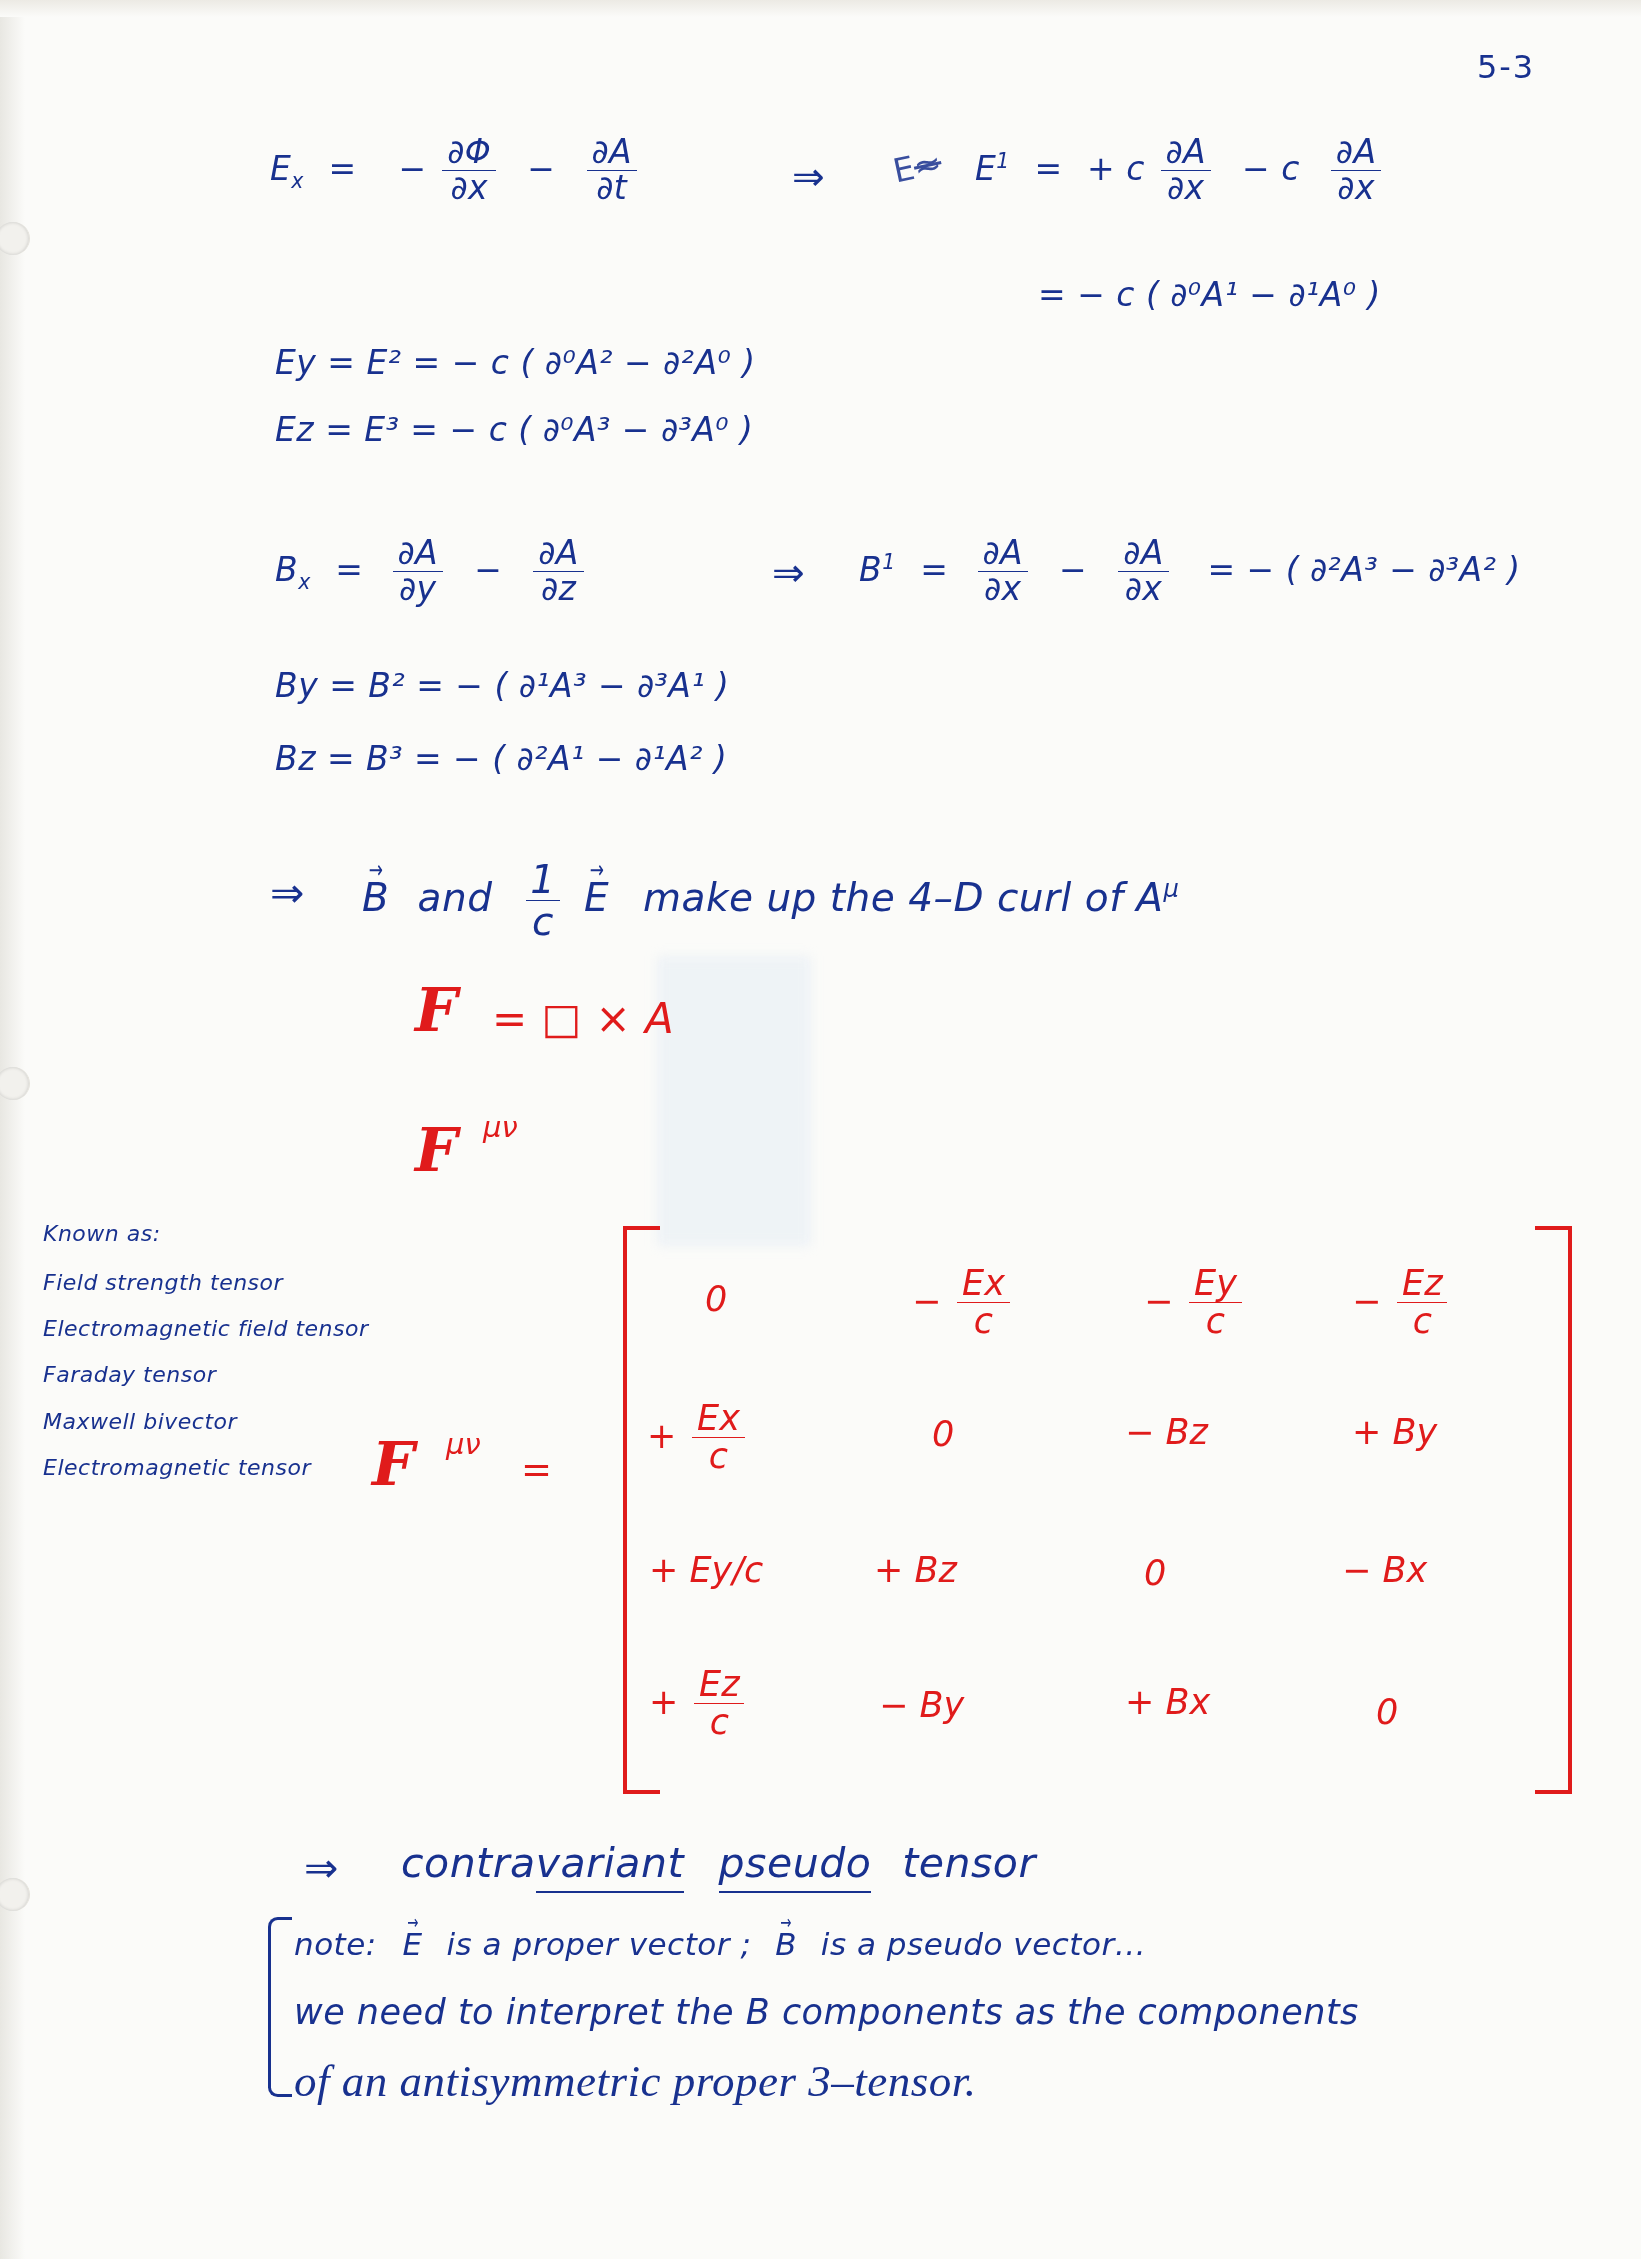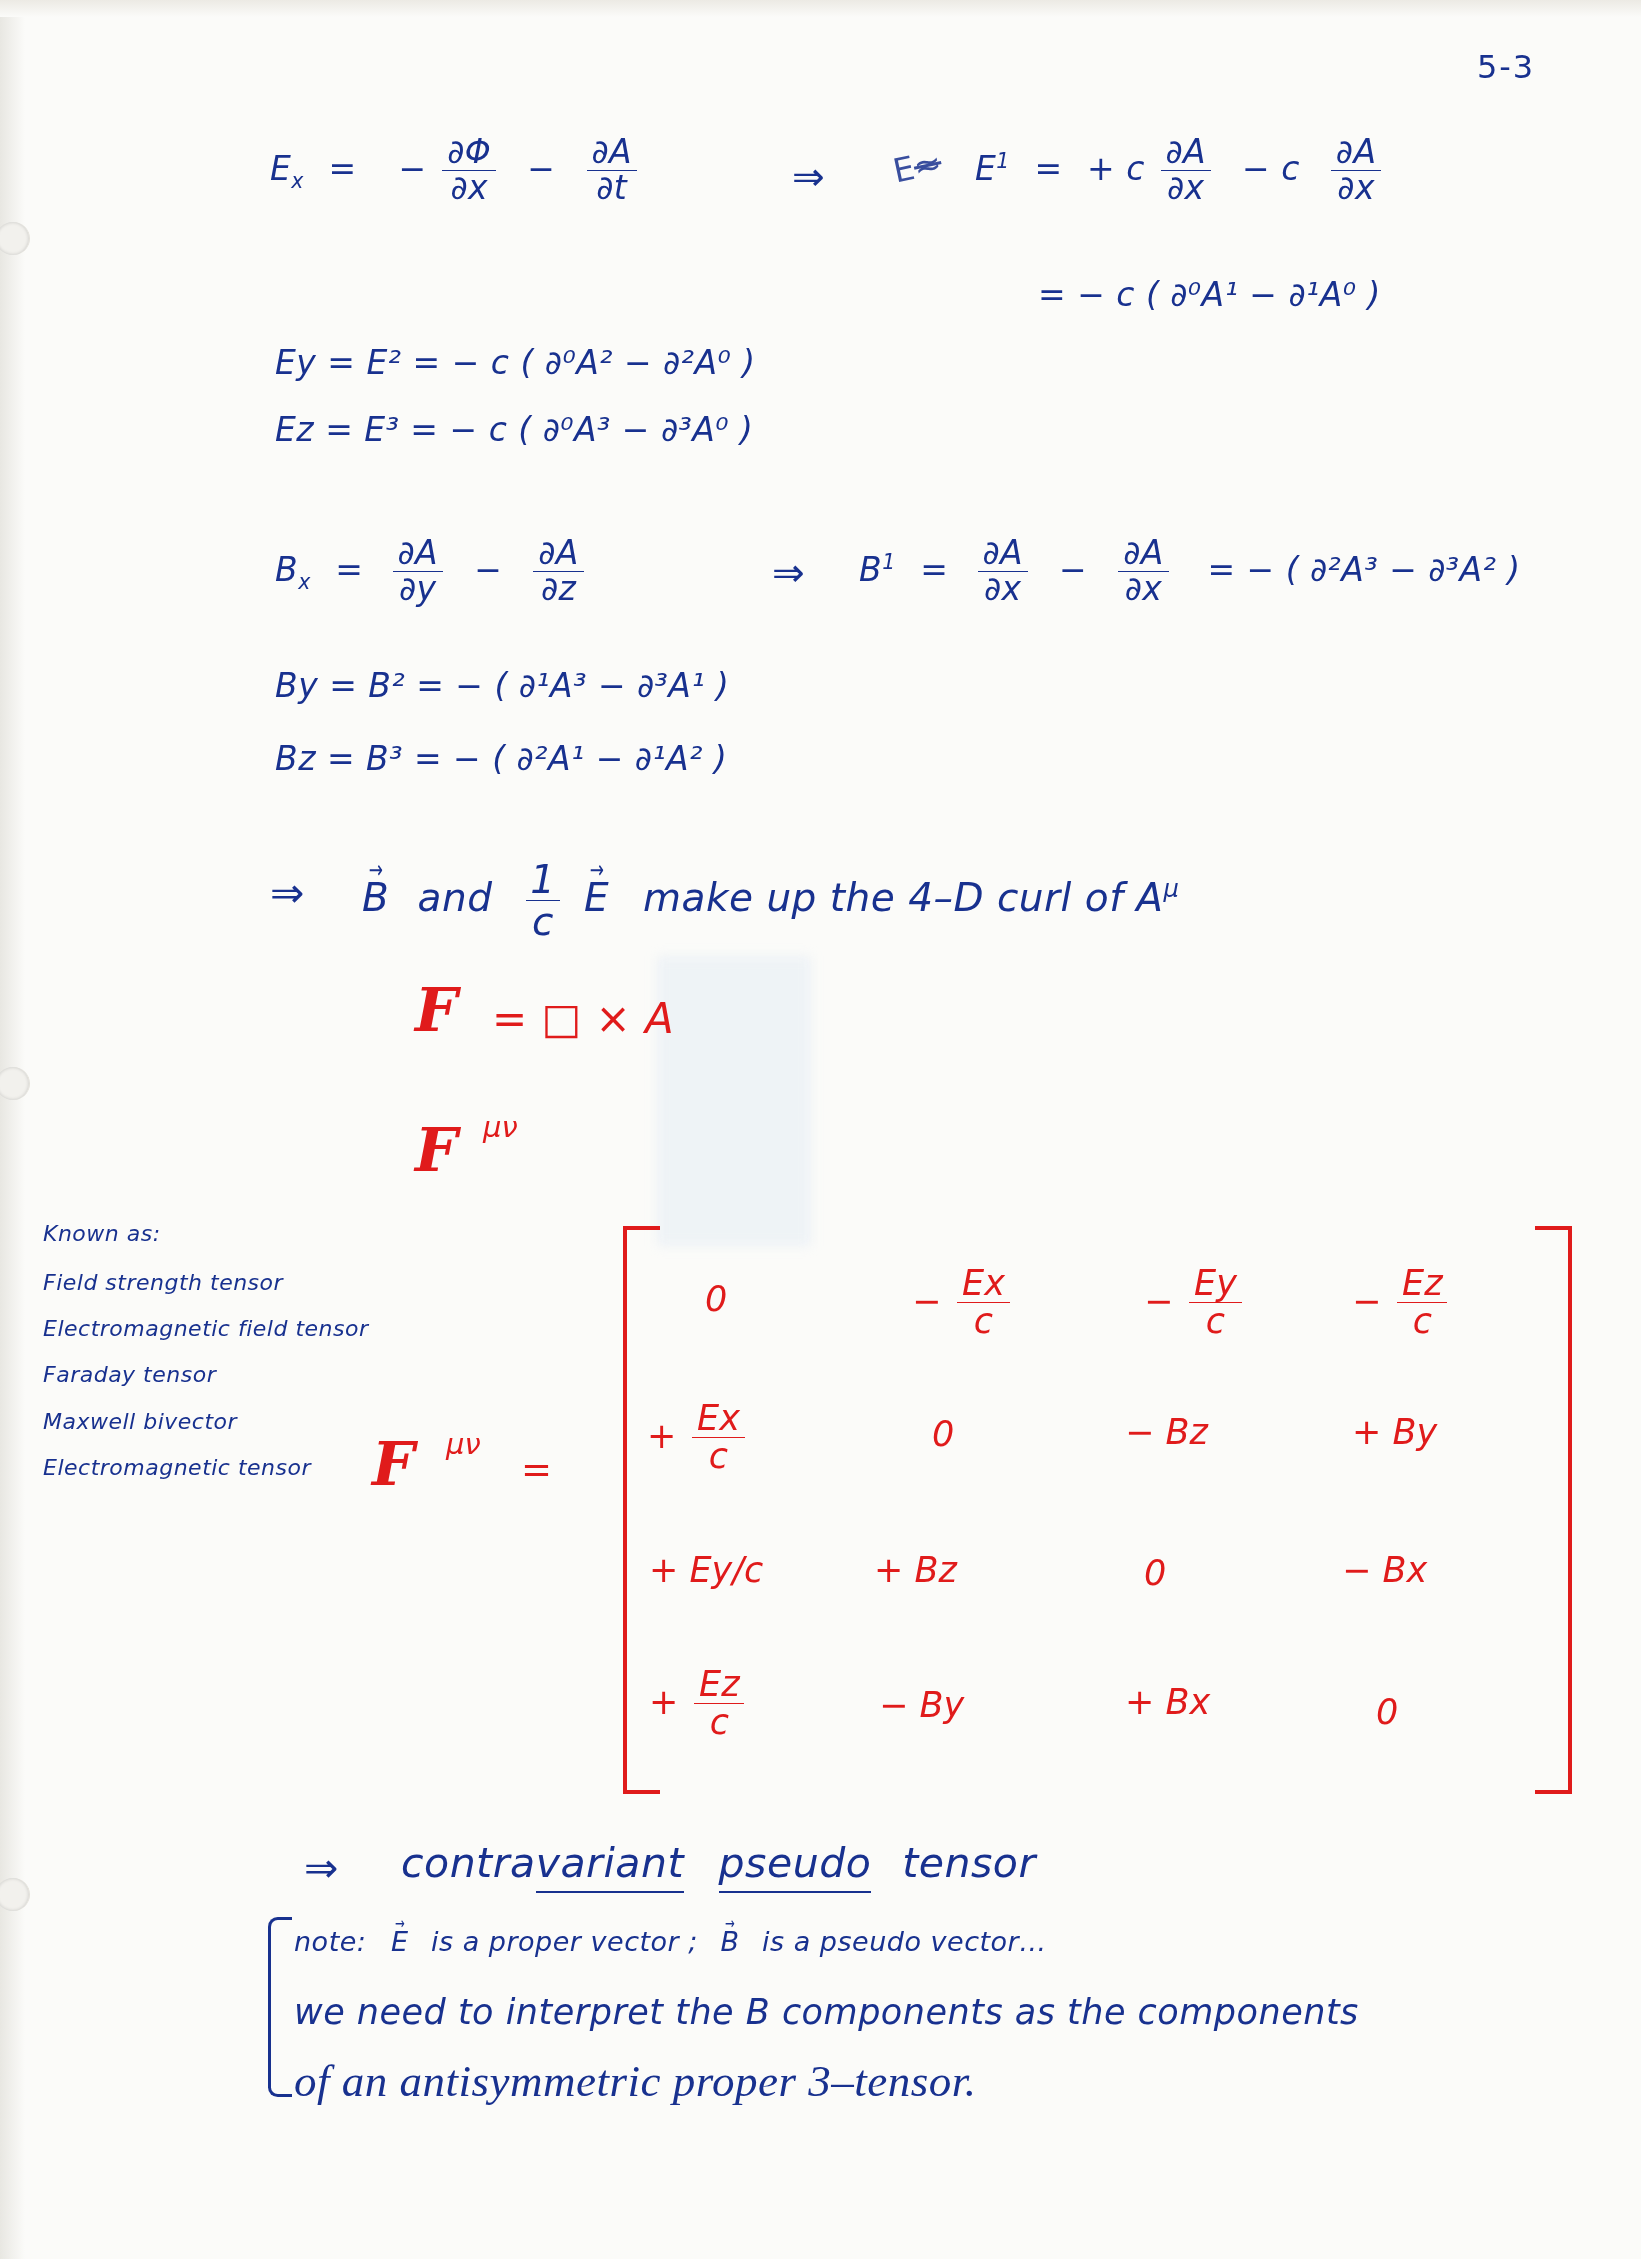--- a/index.html
+++ b/index.html
@@ -332,21 +332,21 @@
 
   <div class="ink blue arrow" style="left:304px; top:1844px; font-size:41px;">⇒</div>
   <div class="ink blue hand" style="left:401px; top:1839px; font-size:41px;">
     <span>contra</span><span class="underline-b">variant</span>
     <span style="margin-left:21px;" class="underline-b">pseudo</span>
     <span style="margin-left:17.4px;">tensor</span>
   </div>
 
   <div class="note-brace" style="left:268px; top:1917px; width:21px; height:174px;"></div>
 
-  <div class="ink blue hand" style="left:294px; top:1926px; font-size:27px;">
+  <div class="ink blue hand" style="left:294px; top:1926px; font-size:31px;">
     <span>note:</span>
     <span class="vec" style="margin-left:15.4px;">E</span>
     <span style="margin-left:13.5px;">is a  proper  vector ;</span>
     <span class="vec" style="margin-left:13.5px;">B</span>
     <span style="margin-left:13.5px;">is  a   pseudo vector…</span>
   </div>
 
   <div class="ink blue hand" style="left:294px; top:1992px; font-size:35px;">we  need  to  interpret  the  B  components   as  the  components</div>
   <div class="ink blue hand" style="left:294px; top:2055px; font-size:45px;font-family:Liberation Serif, serif;">of  an  antisymmetric  proper  3–tensor.</div>
 

